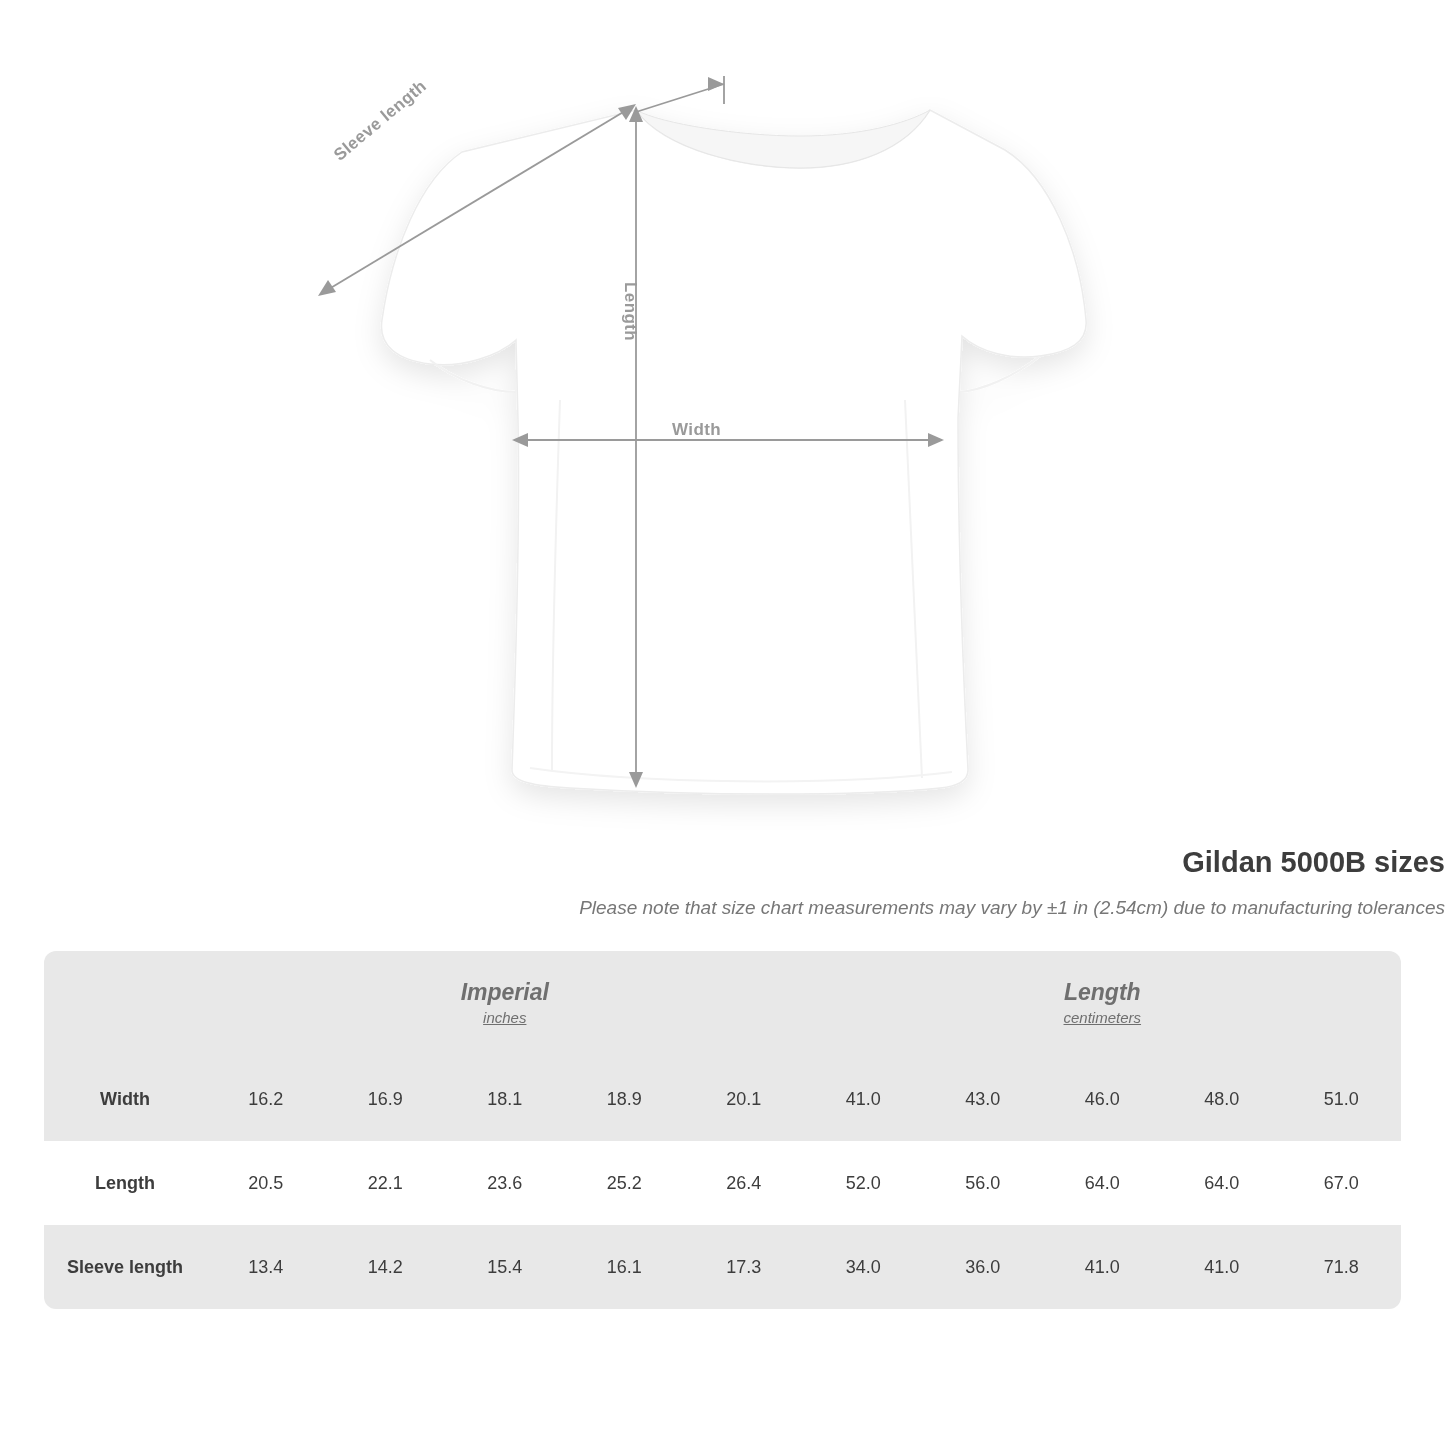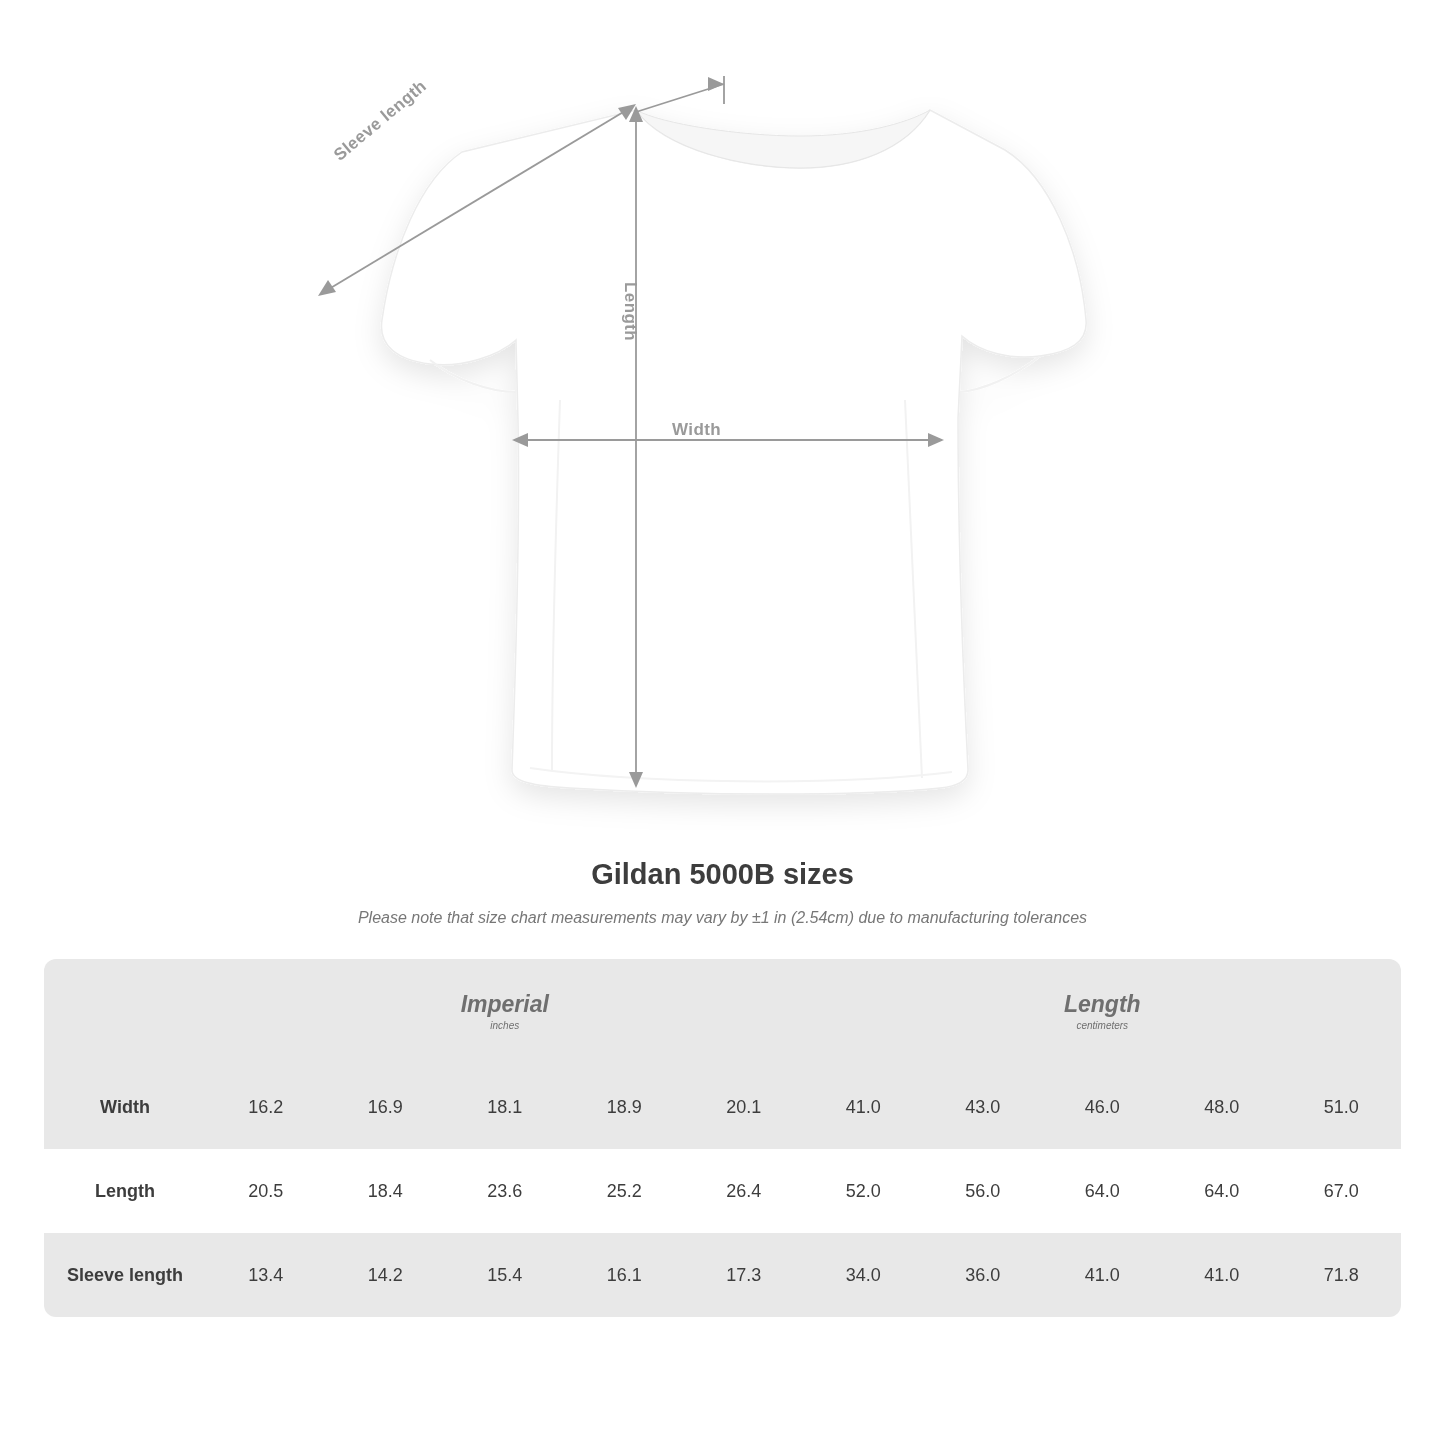--- a/index.html
+++ b/index.html
@@ -47,31 +47,31 @@
   }
   .dim-label.sleeve-label {
     left: 330px;
     top: 150px;
     transform: rotate(-40deg);
     transform-origin: left top;
   }
 
   
   .title-block {
-    text-align: center;
-    margin-top: 28px;
+    text-align: right;
+    margin-top: 16px;
   }
   .chart-title {
     font-size: 29px;
     font-weight: bold;
     color: #3d3d3d;
     margin: 0;
   }
   .chart-note {
-    font-size: 16px;
+    font-size: 19px;
     font-style: italic;
     color: #777777;
     margin: 18px 0 0 0;
   }
 
   
   .table-wrap {
     margin: 32px 44px 0 44px;
   }
   table.size-table {
@@ -93,24 +93,25 @@
   .unit-header-cell.first { border-top-left-radius: 12px; }
   .unit-header-cell.last  { border-top-right-radius: 12px; }
   .unit-name {
     font-size: 23px;
     font-weight: bold;
     font-style: italic;
     color: #6f6f6f;
     line-height: 1.25;
   }
   .unit-sub {
-    font-size: 10px;
+    font-size: 15px;
     font-style: italic;
     color: #6f6f6f;
     line-height: 1.6;
+    text-decoration: underline;
   }
 
   .col-header-row td {
     height: 82px;
     font-size: 18px;
     color: #3d3d3d;
     background: #ffffff;
   }
   .col-header-row td.rowlabel {
     font-weight: bold;
@@ -244,21 +245,21 @@
         <td>41.0</td>
         <td>43.0</td>
         <td>46.0</td>
         <td>48.0</td>
         <td>51.0</td>
       </tr>
 
       <tr class="data-row">
         <td class="rowlabel">Length</td>
         <td>20.5</td>
-        <td>18.4</td>
+        <td>22.1</td>
         <td>23.6</td>
         <td>25.2</td>
         <td>26.4</td>
         <td>52.0</td>
         <td>56.0</td>
         <td>64.0</td>
         <td>64.0</td>
         <td>67.0</td>
       </tr>
 

